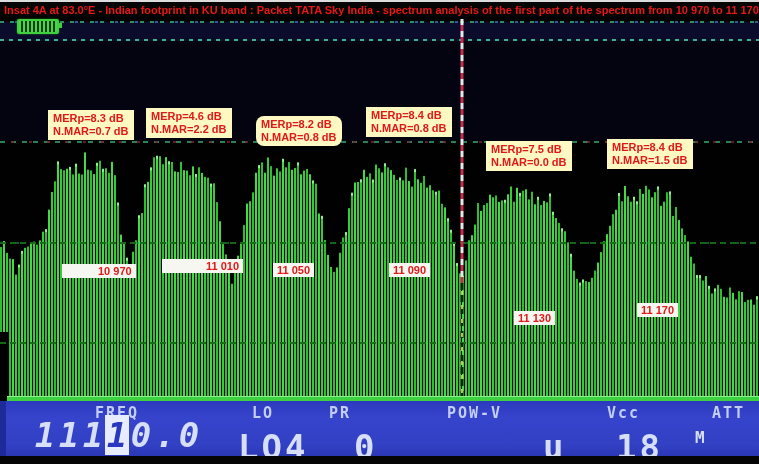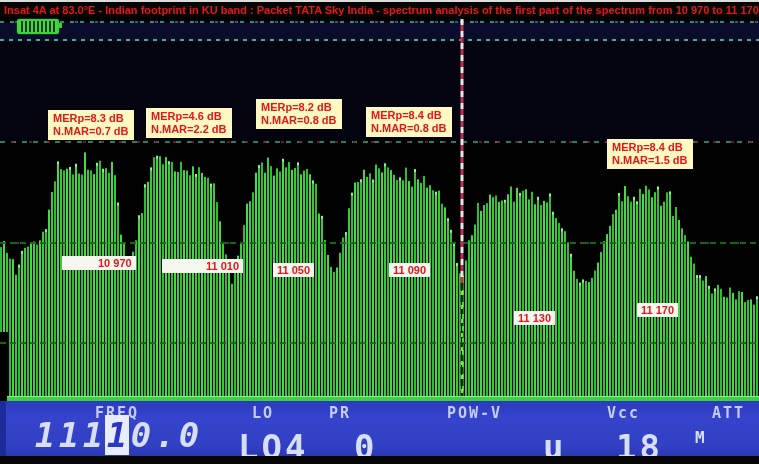--- a/index.html
+++ b/index.html
@@ -14,26 +14,26 @@
   svg.spectrum{position:absolute;left:0;top:0;}
   
   .battery{position:absolute;left:17px;top:19px;width:38px;height:11px;
            border:2px solid #3fd03f;border-radius:2px;
            background:repeating-linear-gradient(90deg,#46d846 0 2px,#0a3a0a 2px 4px);
            box-shadow:0 0 2px #2a8a2a;}
   .battery:after{content:"";position:absolute;right:-5px;top:2px;width:3px;height:5px;background:#3fd03f;}
   
   .anno{position:absolute;background:#fef9c3;color:#e01818;font-weight:bold;
         font-size:11px;line-height:13px;padding:2px 5px;white-space:nowrap;}
-  .a0{left:48px;top:110px;} .a1{left:146px;top:108px;} .a2{left:256px;top:99px;}
+  .a0{left:48px;top:110px;} .a1{left:146px;top:108px;} .a2{left:256px;top:116px;border-radius:8px;}
   .a3{left:366px;top:107px;} .a4{left:486px;top:141px;} .a5{left:607px;top:139px;}
   
   .flabel{position:absolute;background:#f7f7f2;color:#e01818;font-weight:bold;
           font-size:11px;line-height:12px;padding:1px 4px;white-space:nowrap;}
-  .fl0{left:62px;top:256px;padding-left:36px;} .fl1{left:162px;top:259px;padding-left:44px;} .fl2{left:273px;top:263px;}
+  .fl0{left:62px;top:264px;padding-left:36px;} .fl1{left:162px;top:259px;padding-left:44px;} .fl2{left:273px;top:263px;}
   .fl3{left:389px;top:263px;} .fl4{left:514px;top:303px;margin-top:8px;} .fl5{left:637px;top:303px;}
   
   .statusbar{position:absolute;left:0;top:401px;width:759px;height:55px;
              background:linear-gradient(180deg,#2c3abe 0%,#3644cc 30%,#3240c4 80%,#2a38b4 100%);
              border-left:6px solid #1c2a9a;box-sizing:border-box;
              font-family:"DejaVu Sans Mono",monospace;}
   .greenstrip{position:absolute;left:7px;top:396px;width:752px;height:5px;
               background:linear-gradient(180deg,#8df28d 0 1px,#3fd03f 1px 100%);}
   .hdr{position:absolute;top:3px;color:#c4cef4;font-weight:bold;font-size:15px;
        letter-spacing:2px;white-space:nowrap;}
@@ -395,20 +395,24 @@
     <div>N.MAR=2.2 dB</div>
   </div>
   <div class="anno a2">
     <div>MERp=8.2 dB</div>
     <div>N.MAR=0.8 dB</div>
   </div>
   <div class="anno a3">
     <div>MERp=8.4 dB</div>
     <div>N.MAR=0.8 dB</div>
   </div>
+  <div class="anno a4">
+    <div>MERp=7.5 dB</div>
+    <div>N.MAR=0.0 dB</div>
+  </div>
   <div class="anno a5">
     <div>MERp=8.4 dB</div>
     <div>N.MAR=1.5 dB</div>
   </div>
 
   <div class="flabel fl0">10 970</div>
   <div class="flabel fl1">11 010</div>
   <div class="flabel fl2">11 050</div>
   <div class="flabel fl3">11 090</div>
   <div class="flabel fl4">11 130</div>

